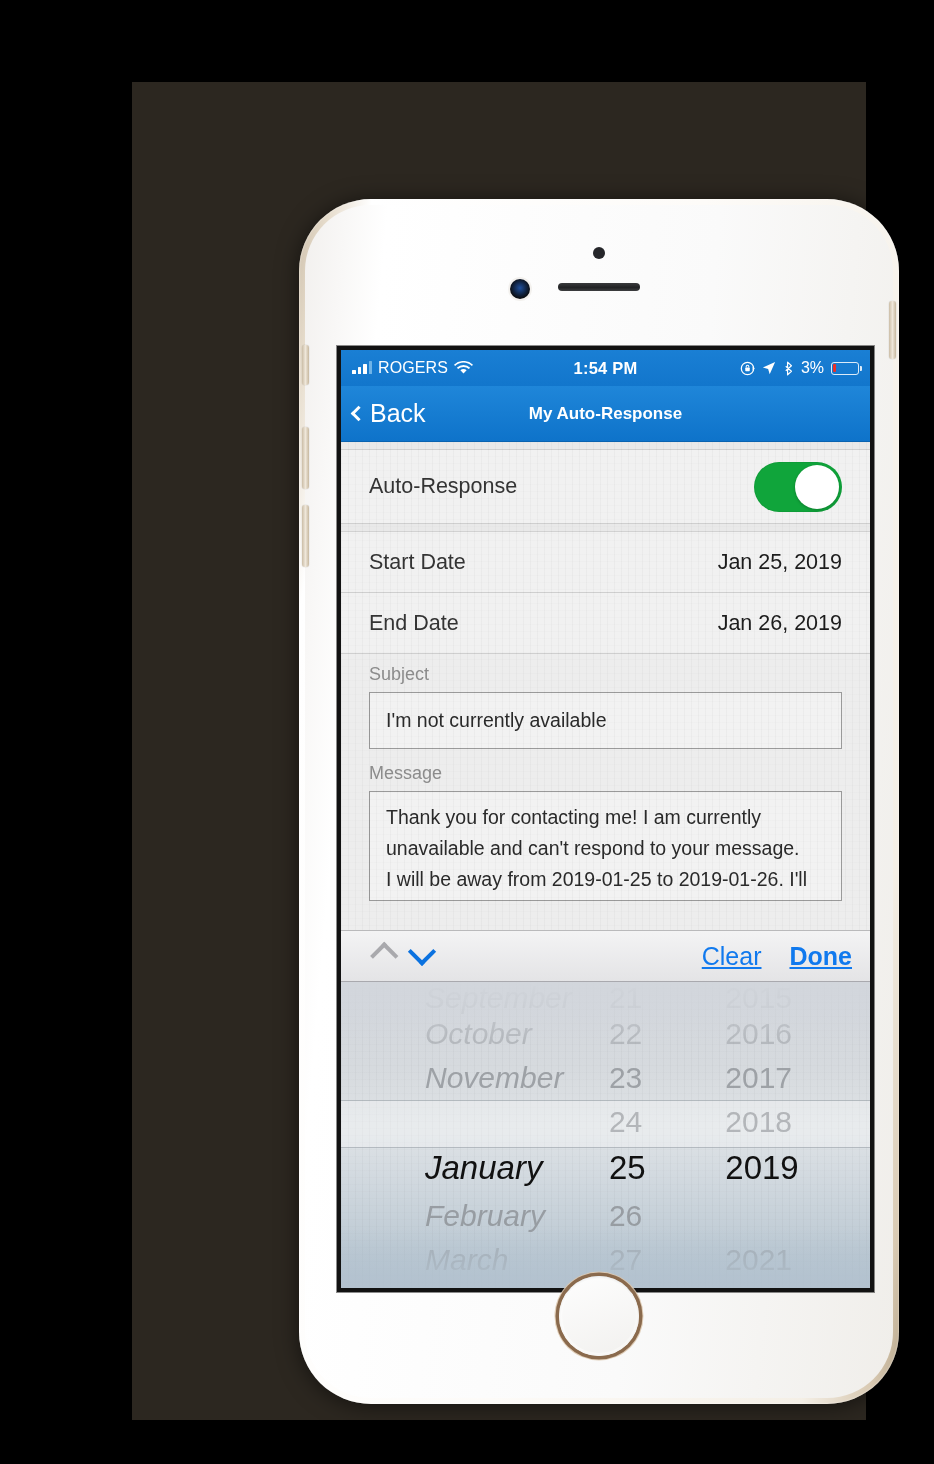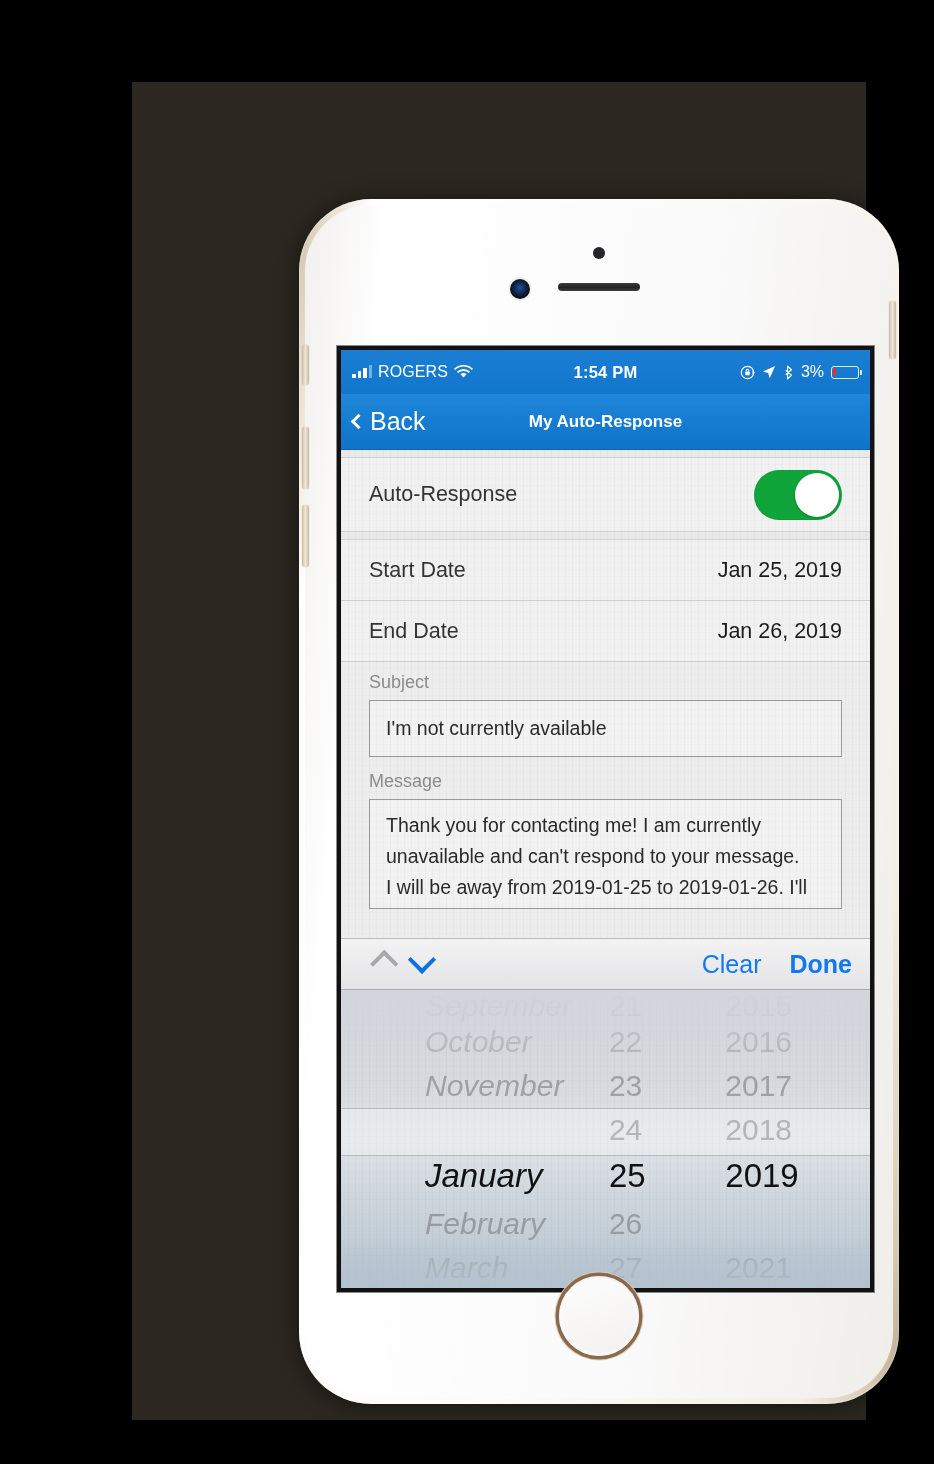--- a/index.html
+++ b/index.html
@@ -65,21 +65,21 @@
   }
 
   
   .grid-tex { position:absolute; inset:0; pointer-events:none;
     background-image:
       repeating-linear-gradient(90deg, rgba(0,0,0,.028) 0 1px, transparent 1px 7px),
       repeating-linear-gradient(0deg, rgba(0,0,0,.012) 0 1px, transparent 1px 7px);
   }
 
   
-  #statusbar { position:relative; height:44px; width:100%;
+  #statusbar { position:relative; height:36px; width:100%;
     background:linear-gradient(180deg,#1a7fd4,#1276cc);
     color:#fff; display:flex; align-items:center; padding:0 11px;
     font-size:16.5px; }
   .sb-left { display:flex; align-items:center; gap:6px; }
   .sb-center { position:absolute; left:0; right:0; text-align:center;
     font-weight:bold; font-size:16.5px; letter-spacing:.2px; }
   .sb-right { margin-left:auto; display:flex; align-items:center; gap:7px;
     position:relative; z-index:2; }
   .bars { display:flex; align-items:flex-end; gap:2px; height:12px; }
   .bars i { display:block; width:3.5px; background:#fff; border-radius:.5px; }
@@ -138,21 +138,21 @@
   #accessory-bar { position:absolute; left:0; right:0; top:488px; height:52px;
     background:linear-gradient(180deg,#f3f3f4,#e4e4e6);
     border-top:1px solid #b9b9bb; border-bottom:1px solid #a9a9ae;
     display:flex; align-items:center; padding:0 18px; }
   .chev-btn { width:42px; height:42px; display:flex; align-items:center;
     justify-content:center; cursor:pointer; }
   .chev { width:20px; height:20px; border-right:4px solid; border-bottom:4px solid; }
   .chev.up   { transform:rotate(-135deg) translate(-3px,3px); border-color:#a9a9ad; }
   .chev.down { transform:rotate(45deg)   translate(-3px,-3px); border-color:#0b72e0; }
   .acc-spacer { flex:1; }
-  .acc-action { color:#1079ee; font-size:25px; margin-left:28px; cursor:pointer; }
+  .acc-action { color:#1079ee; font-size:25px; margin-left:28px; cursor:pointer;text-decoration:underline; }
   #done-button { font-weight:bold; }
 
   
   #date-picker { position:absolute; left:0; right:0; top:540px; bottom:0;
     background:linear-gradient(180deg,#d2d6dc 0%, #d6dade 28%, #dfe3e6 48%,
                                #d3dae0 62%, #bcc9d3 88%, #b3c2cf 100%);
     overflow:hidden; }
   #picker-cols { position:absolute; left:0; right:0; top:0; bottom:0;
     display:flex; }
   .pcol { position:relative; }

